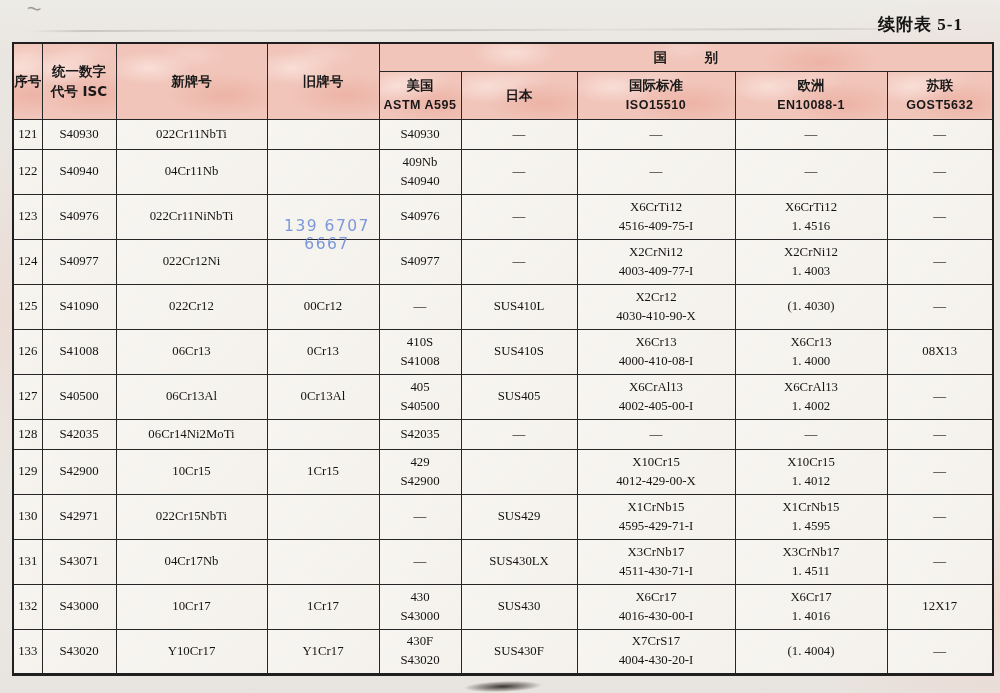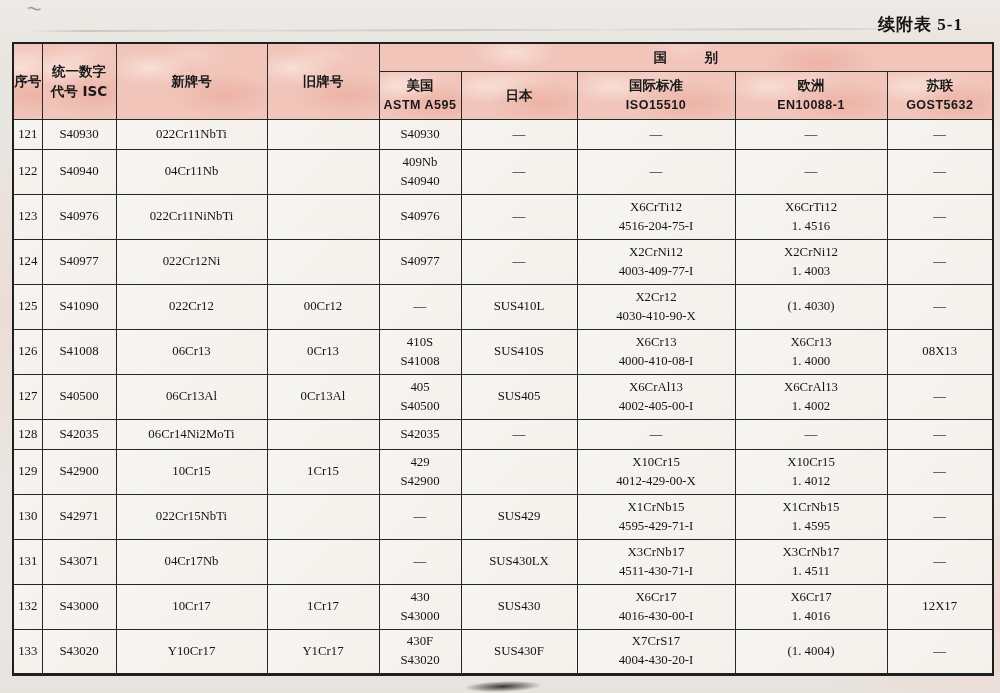--- a/index.html
+++ b/index.html
@@ -216,21 +216,21 @@
             <div class="line"></div>
           </td>
           <td>
             <div class="line">S40976</div>
           </td>
           <td>
             <div class="line">—</div>
           </td>
           <td>
             <div class="line">X6CrTi12</div>
-            <div class="line">4516-204-75-I</div>
+            <div class="line">4516-409-75-I</div>
           </td>
           <td>
             <div class="line">X6CrTi12</div>
             <div class="line">1. 4516</div>
           </td>
           <td>
             <div class="line">—</div>
           </td>
         </tr>
         <tr style="height: 45px;">
@@ -541,16 +541,17 @@
             <div class="line">(1. 4004)</div>
           </td>
           <td>
             <div class="line">—</div>
           </td>
         </tr>
       </tbody>
   </table>
 
   <div class="watermark" style="color: rgb(111, 143, 216);">
+    <div class="wm2">139 6707 6667</div>
   </div>
 
   <div class="artifact-smudge"></div>
 </div>
 
 </body></html>

